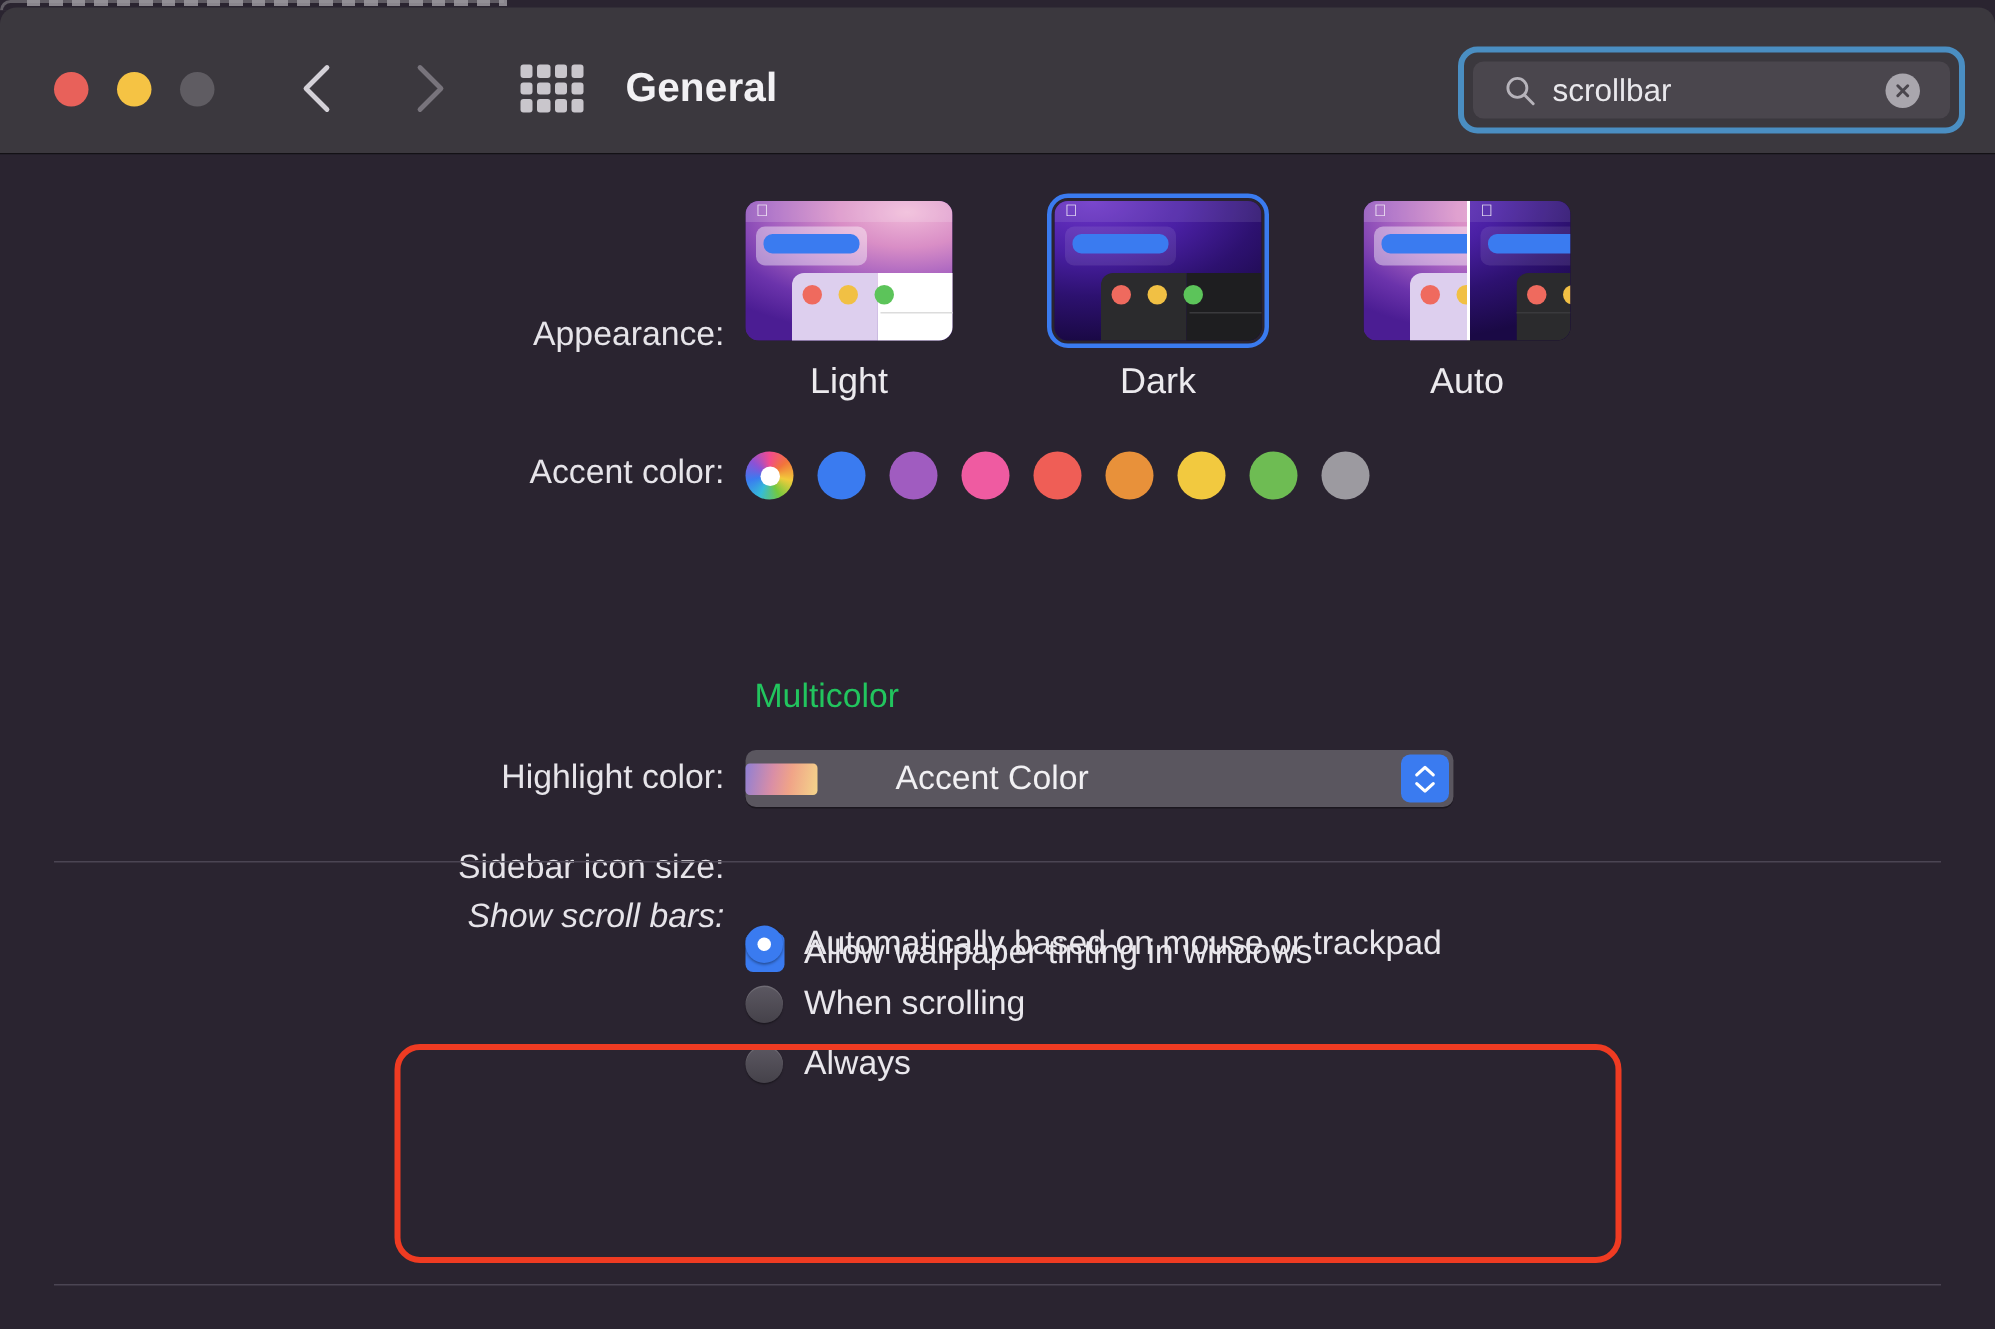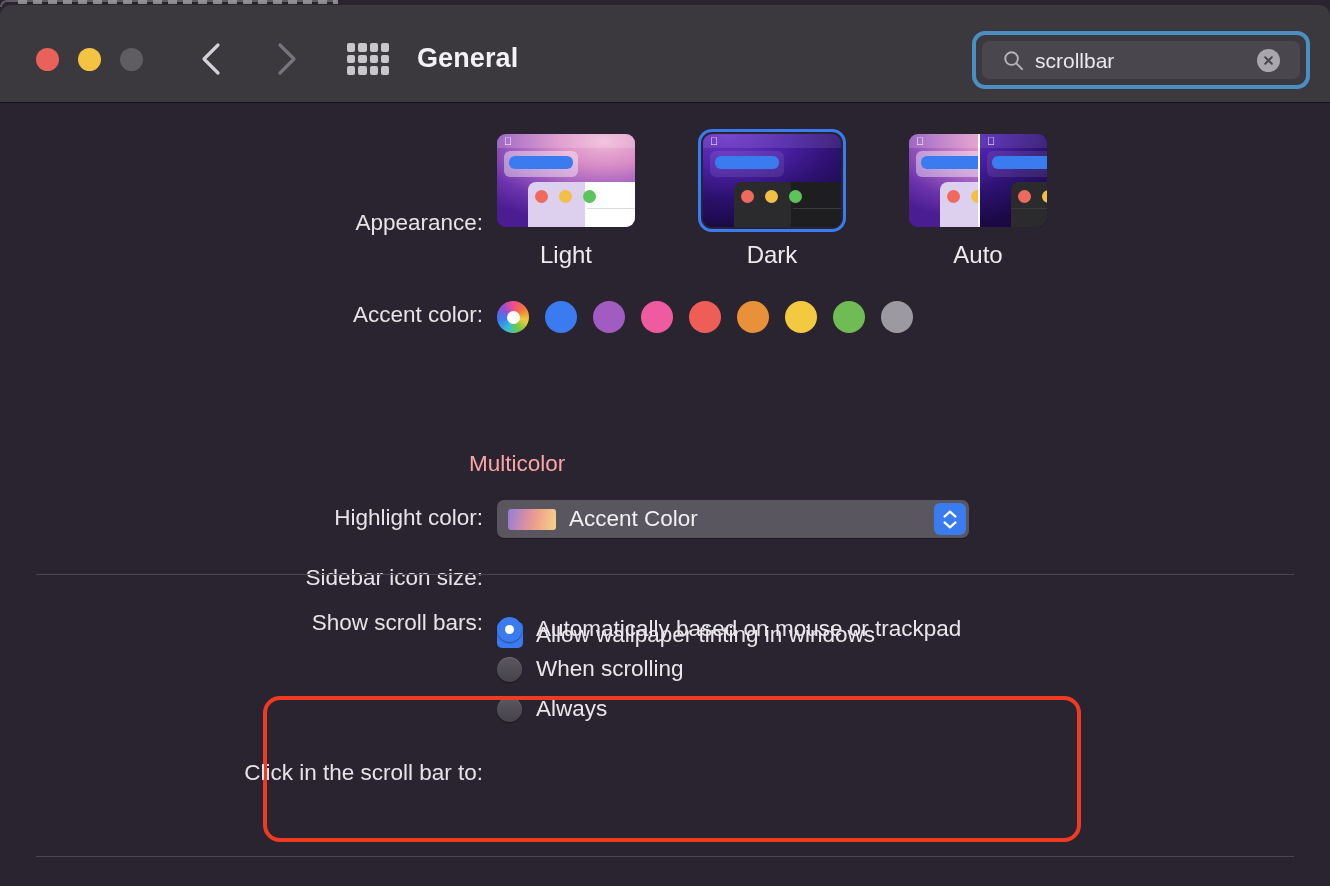--- a/index.html
+++ b/index.html
@@ -155,29 +155,30 @@
   .swatch { width: 32px; height: 32px; border-radius: 50%; }
   .swatch.multi {
     background: conic-gradient(#f24b8e,#f2743b,#f2cb3b,#74c93f,#35bcd8,#3a7bf0,#8b52d6,#f24b8e);
     position: relative;
   }
   .swatch.multi::after {
     content: ""; position: absolute; left: 50%; top: 50%;
     width: 13px; height: 13px; margin: -6.5px 0 0 -6.5px;
     border-radius: 50%; background: #fff;
   }
-  .multicolor-caption { position: absolute; left: 469px; top: 347px; font-size: 22.5px; color: #fca5a5; }
+  .multicolor-caption { position: absolute; left: 503px; top: 347px; font-size: 22.5px; color: #22c55e; }
 
   
   .hl-label { position: absolute; left: 0; top: 403px; width: 483px; }
   .popup {
     position: absolute; left: 497px; width: 472px; height: 38px;
     background: #5a565f; border-radius: 7px;
-    display: flex; align-items: center; padding-left: 11px;
+    display: flex; align-items: center; 
     box-shadow: 0 1px 0 rgba(0,0,0,.35);
+    gap: 39px;
   }
   .popup.hl { top: 396px; }
   .popup.sb { top: 456px; }
   .popup-swatch {
     width: 48px; height: 21px; border-radius: 3px; margin-right: 13px;
     background: linear-gradient(100deg,#8f7fd4 0%, #d98ea6 38%, #f0a488 62%, #f4d58b 100%);
   }
   .popup-text { font-size: 22.5px; color: #f1f0f3; line-height: 1; }
   .stepper {
     position: absolute; right: 3px; top: 3px; width: 32px; height: 32px;
@@ -191,21 +192,21 @@
     width: 26px; height: 26px; border-radius: 5px; background: #3a7bf0;
     display: flex; align-items: center; justify-content: center; margin-right: 13px;
   }
   .cb-label { font-size: 22.5px; color: #e9e7ec; line-height: 1; }
 
   .divider { position: absolute; left: 36px; width: 1258px; height: 1px; background: #4b4553; }
   .divider.d1 { top: 470px; }
   .divider.d2 { top: 752px; }
 
   
-  .ssb-label { position: absolute; left: 0; top: 508px; width: 483px; }
+  .ssb-label { position: absolute; left: 0; top: 496px; width: 483px; font-style: italic; }
   .radio-group { position: absolute; left: 497px; }
   .radio-group.ssb { top: 505px; }
   .radio-group.click { top: 651px; }
   .radio-item { display: flex; align-items: center; height: 40px; }
   .radio {
     width: 25px; height: 25px; border-radius: 50%; margin-right: 14px; flex: 0 0 auto;
     background: linear-gradient(180deg,#5c5862,#45424a);
     box-shadow: inset 0 1px 0 rgba(255,255,255,.12), 0 1px 1px rgba(0,0,0,.35);
   }
   .radio.on {
@@ -431,17 +432,16 @@
         <span class="radio-label">When scrolling</span>
       </div>
       <div class="radio-item">
         <span class="radio"></span>
         <span class="radio-label">Always</span>
       </div>
     </div>
 
     <div class="annotation"></div>
 
-    <div class="label click-label">Click in the scroll bar to:</div>
 
     <div class="divider d2"></div>
   </div>
 </div>
 
 </body></html>

